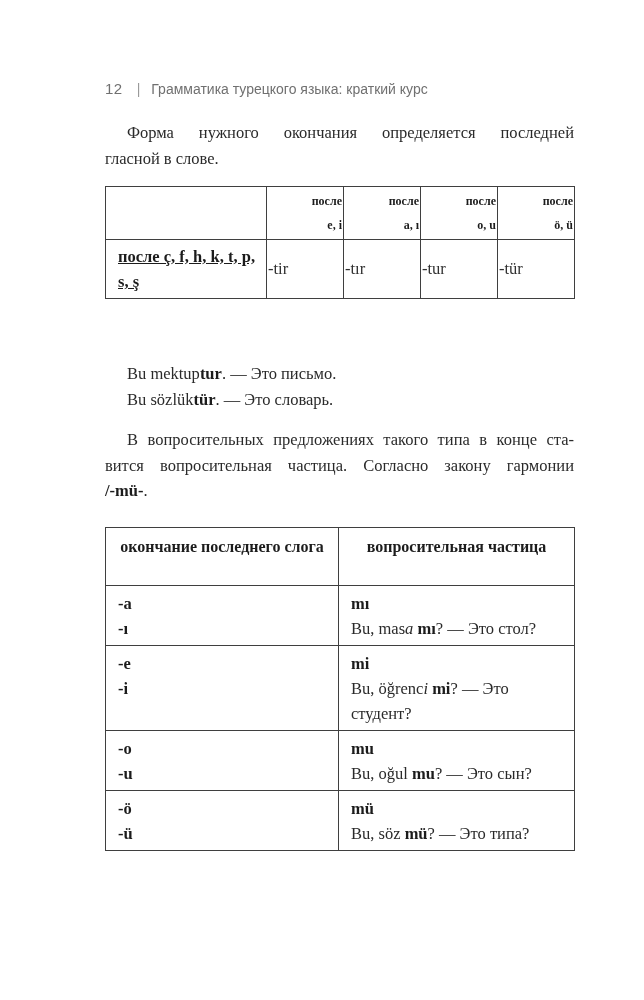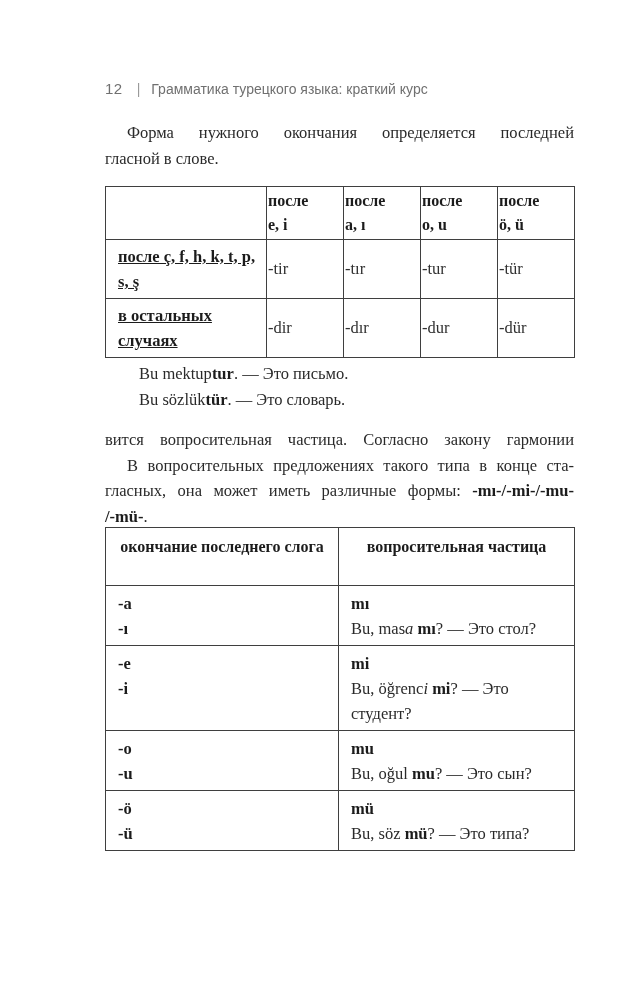--- a/index.html
+++ b/index.html
@@ -49,25 +49,25 @@
     width: 469px;
     font-size: 16.5px;
     color: #2a2a2a;
   }
   td { border: 1px solid #3f3f3f; }
 
   
   .t1 { top: 186px; }
   .t1 .hcell {
     font-weight: bold;
-    text-align: left;
+    text-align: right;
     vertical-align: middle;
     height: 50px;
     line-height: 24px;
-    font-size: 16px;
+    font-size: 12px;
     color: #1c1c1c;
   }
   .t1 .label {
     font-weight: bold;
     vertical-align: middle;
     padding: 4px 8px 4px 12px;
     line-height: 25px;
     color: #1c1c1c;
     text-decoration: underline;
   }
@@ -78,21 +78,20 @@
   .t1 .r1 { height: 50px; }
   .t1 .r2 { height: 54px; }
 
   
   .examples {
     position: absolute;
     left: 127px;
     top: 361px;
     font-size: 16.5px;
     line-height: 26px;
-    margin-left: 12px;
   }
 
   
   .t2 { top: 527px; }
   .t2 .hcell {
     font-weight: bold;
     text-align: center;
     vertical-align: top;
     padding-top: 6px;
     height: 50px;
@@ -158,39 +157,31 @@
         <div>ö, ü</div>
       </td>
     </tr>
     <tr class="r1">
       <td class="label">после ç, f, h, k, t, p, s, ş</td>
       <td class="data">-tir</td>
       <td class="data">-tır</td>
       <td class="data">-tur</td>
       <td class="data">-tür</td>
     </tr>
-    <tr class="r2">
-      <td class="label">в остальных случаях</td>
-      <td class="data">-dir</td>
-      <td class="data">-dır</td>
-      <td class="data">-dur</td>
-      <td class="data">-dür</td>
-    </tr>
   </tbody>
     </table>
 
   <div class="examples">
     <div><span>Bu mektup</span><span class="b">tur</span><span>. — Это письмо.</span></div>
     <div><span>Bu sözlük</span><span class="b">tür</span><span>. — Это словарь.</span></div>
   </div>
 
   <div class="para" style="top:427px">
+    <div class="jline indent">В вопросительных предложениях такого типа в конце ста-</div>
     <div class="jline">вится вопросительная частица. Согласно закону гармонии</div>
-    <div class="jline indent">В вопросительных предложениях такого типа в конце ста-</div>
-    <div class="jline"><span>гласных, она может иметь различные формы: </span><span class="b">-mı-/-mi-/-mu-</span></div>
     <div><span class="b">/-mü-</span><span>.</span></div>
   </div>
 
   <table class="t2">
     <colgroup>
       <col style="width:233px">
         <col style="width:236px">
     </colgroup>
     <tbody>
         <tr>

